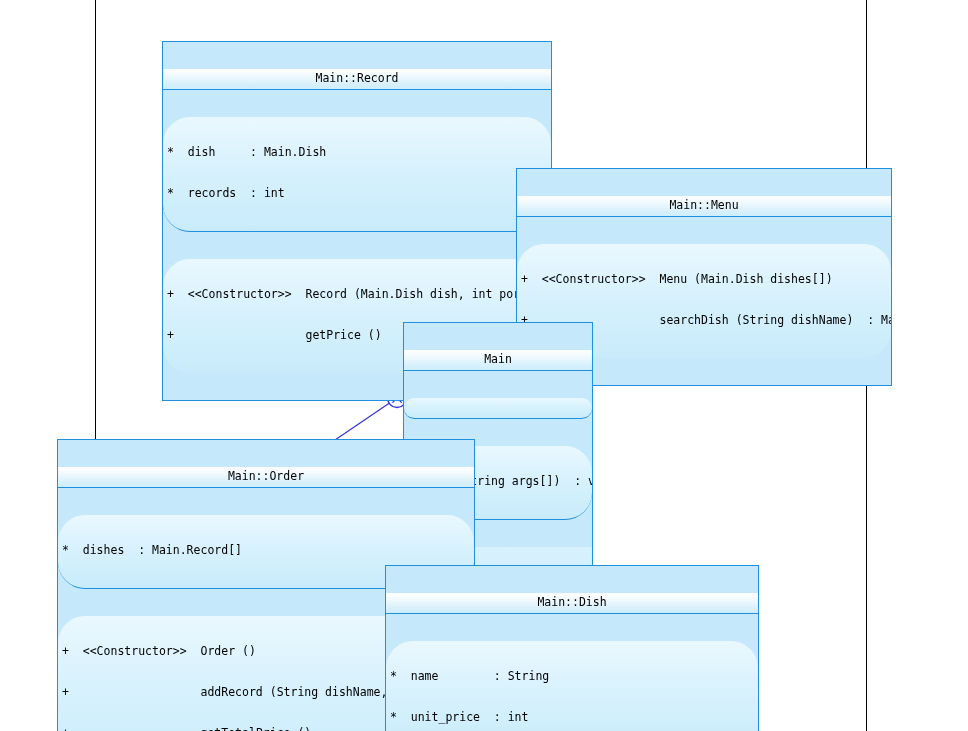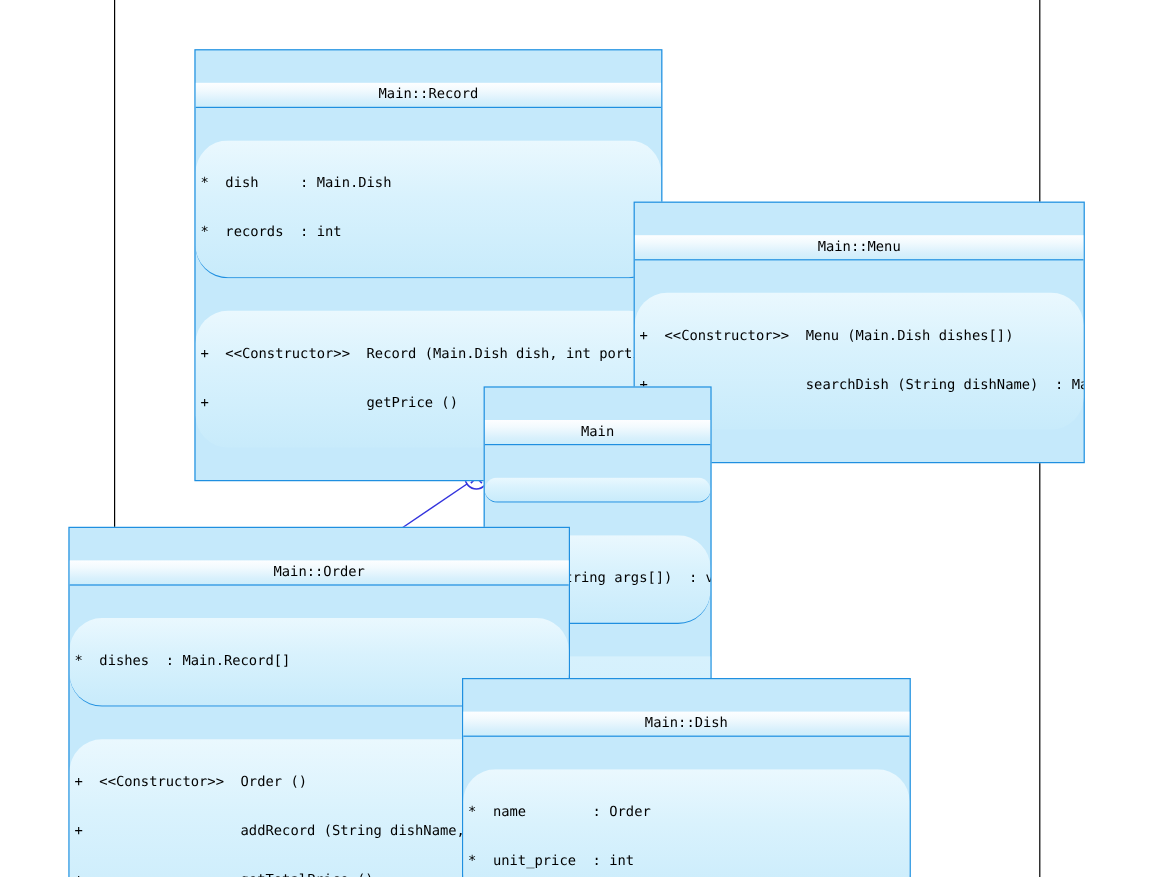--- a/index.html
+++ b/index.html
@@ -153,21 +153,21 @@
     <div class="uml-compartment">
       <span class="member-row">*  dish     : Main.Dish</span>
       <span class="member-row">*  records  : int</span>
     </div>
     <div class="uml-compartment last">
       <span class="member-row">+  &lt;&lt;Constructor&gt;&gt;  Record (Main.Dish dish, int portion)</span>
       <span class="member-row">+                   getPrice ()                           : int</span>
     </div>
   </div>
 
-  <div class="uml-class" style="left:528px; top:168px; width:376px;">
+  <div class="uml-class" style="left:516px; top:168px; width:376px;">
     <div class="uml-header">Main::Menu</div>
     <div class="uml-compartment last">
       <span class="member-row">+  &lt;&lt;Constructor&gt;&gt;  Menu (Main.Dish dishes[])</span>
       <span class="member-row">+                   searchDish (String dishName)  : Main.Dish</span>
     </div>
   </div>
 
   <div class="uml-class" style="left:403px; top:281px; width:190px;margin-top:41px;">
     <div class="uml-header">Main</div>
     <div class="uml-compartment empty"></div>
@@ -202,19 +202,19 @@
     <div class="uml-compartment last">
       <span class="member-row">+  &lt;&lt;Constructor&gt;&gt;  Order ()</span>
       <span class="member-row">+                   addRecord (String dishName, int portion)  : void</span>
       <span class="member-row">+                   getTotalPrice ()                          : int</span>
     </div>
   </div>
 
   <div class="uml-class" style="left:385px; top:565px; width:374px;">
     <div class="uml-header">Main::Dish</div>
     <div class="uml-compartment">
-      <span class="member-row">*  name        : Order</span>
+      <span class="member-row">*  name        : String</span>
       <span class="member-row">*  unit_price  : int</span>
     </div>
     
   </div>
 
 </div>
 
 </body></html>

